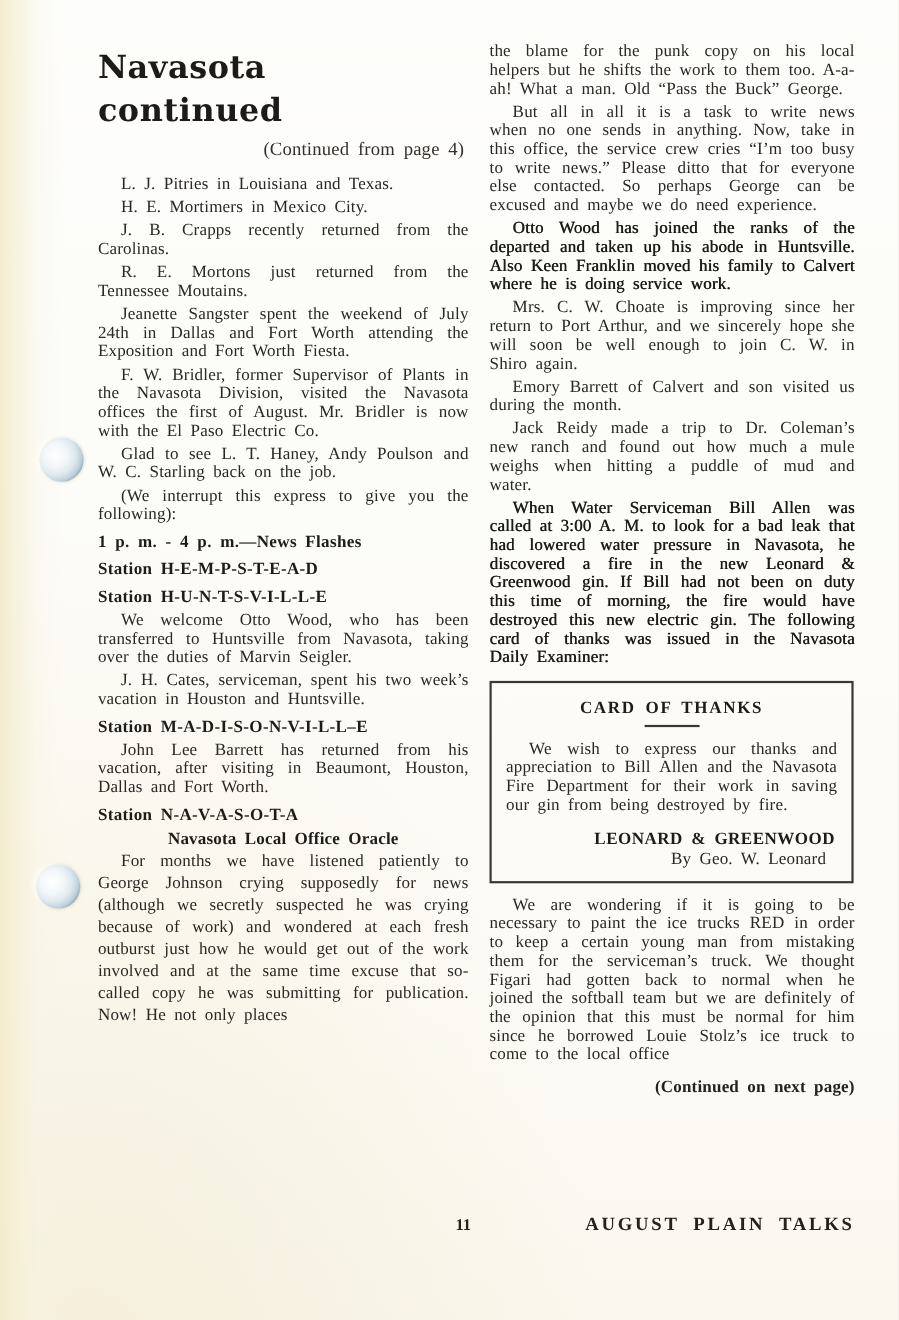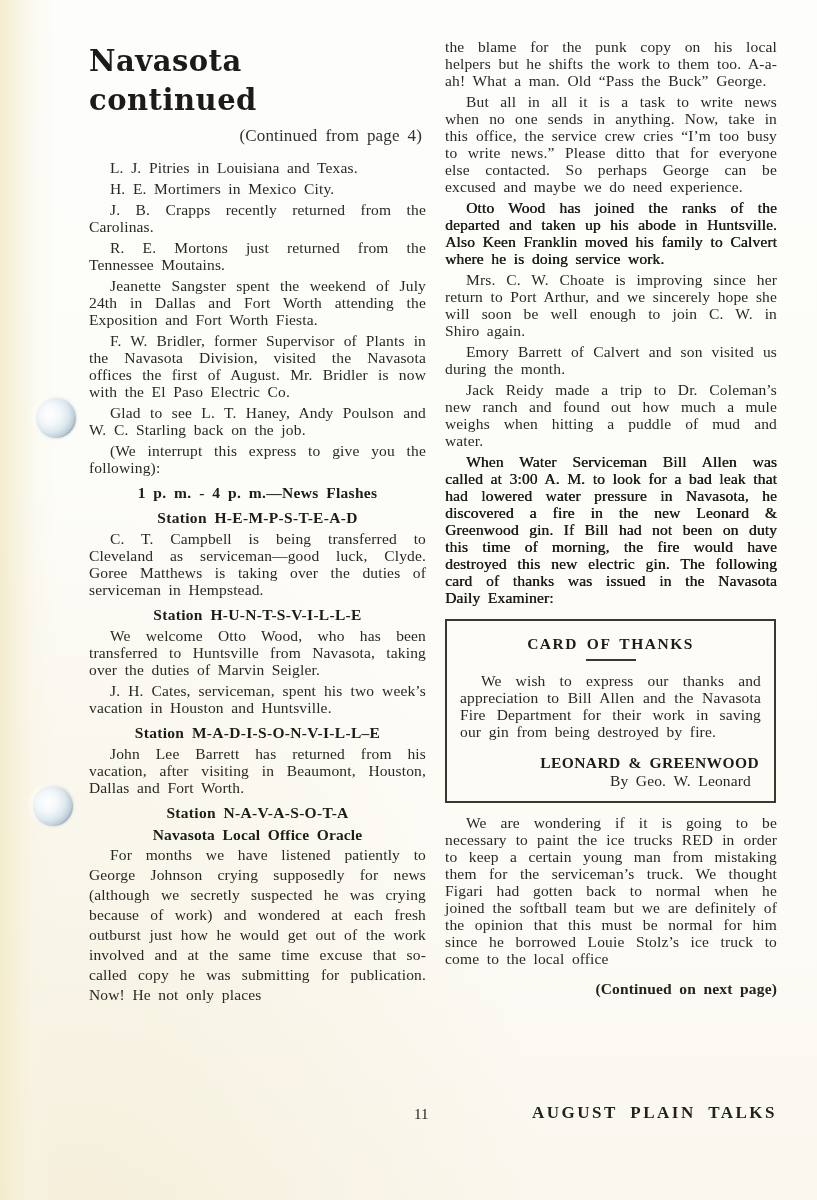--- a/index.html
+++ b/index.html
@@ -30,34 +30,34 @@
 
   .title {
     text-align:left; font-family:"DejaVu Serif","Liberation Serif",serif;
     font-weight:bold; font-size:29px; line-height:39px;
     letter-spacing:0.5px; word-spacing:2px; color:#1c1b18; padding-right:2px;
   }
   .continued-from { text-align:right; font-size:17px; margin:7px 4px 15px 0; color:#33312c; }
 
   .p { margin:0 0 4px; text-align:justify; text-indent:21px; }
   .noindent { text-indent:0; }
-  .h { font-weight:bold; margin:8px 0 4px; text-align:center; letter-spacing:0.3px; color:#1d1c19; }
+  .h { font-weight:bold; margin:8px 0 4px; text-align:left; letter-spacing:0.3px; color:#1d1c19; }
   .h-center { font-weight:bold; text-align:center; margin:5px 0 2px; color:#1d1c19; }
   .oracle { line-height:20px; }
   .heavy { text-shadow:0.4px 0 0 currentColor; color:#1d1c19; }
 
   .card { border:2px solid #3a3831; margin:13px 1px 11px 0; padding:14px 13px 12px; }
   .card-title { text-align:center; font-weight:bold; font-size:15.5px; letter-spacing:1.5px; color:#1d1c19; }
   .card-rule { width:50px; height:0; border-top:2px solid #3a3831; margin:7px auto 11px; }
   .card-sig { text-align:right; font-weight:bold; margin:14px 2px 0 0; letter-spacing:0.4px; color:#1d1c19; }
   .card-by { text-align:right; margin:1px 10px 0 0; }
 
   .continued-next { text-align:right; margin-top:13px; font-weight:bold; color:#24221e; }
 
-  .page-number { position:absolute; left:414px; top:1106px; font-weight:normal; font-size:15px; color:#24221e; }
+  .page-number { position:absolute; left:414px; top:1106px; font-weight:bold; font-size:15px; color:#24221e; }
   .pub-title { position:absolute; right:40px; top:1103px; font-weight:bold; font-size:17px; letter-spacing:2.5px; word-spacing:6px; color:#24221e; }
 </style>
 </head>
 <body>
 
 <div class="page">
 
   <div class="hole" id="hole-1"></div>
   <div class="hole" id="hole-2"></div>
 
@@ -70,21 +70,20 @@
     <p class="p">H. E. Mortimers in Mexico City.</p>
     <p class="p">J. B. Crapps recently returned from the Carolinas.</p>
     <p class="p">R. E. Mortons just returned from the Tennessee Moutains.</p>
     <p class="p">Jeanette Sangster spent the weekend of July 24th in Dallas and Fort Worth attending the Exposition and Fort Worth Fiesta.</p>
     <p class="p">F. W. Bridler, former Supervisor of Plants in the Navasota Division, visited the Navasota offices the first of August. Mr. Bridler is now with the El Paso Electric Co.</p>
     <p class="p">Glad to see L. T. Haney, Andy Poulson and W. C. Starling back on the job.</p>
     <p class="p">(We interrupt this express to give you the following):</p>
 
     <div class="h">1 p. m. - 4 p. m.—News Flashes</div>
     <div class="h">Station H-E-M-P-S-T-E-A-D</div>
-    <p class="p">C. T. Campbell is being transferred to Cleveland as serviceman—good luck, Clyde. Goree Matthews is taking over the duties of serviceman in Hempstead.</p>
 
     <div class="h">Station H-U-N-T-S-V-I-L-L-E</div>
     <p class="p">We welcome Otto Wood, who has been transferred to Huntsville from Navasota, taking over the duties of Marvin Seigler.</p>
     <p class="p">J. H. Cates, serviceman, spent his two week’s vacation in Houston and Huntsville.</p>
 
     <div class="h">Station M-A-D-I-S-O-N-V-I-L-L–E</div>
     <p class="p">John Lee Barrett has returned from his vacation, after visiting in Beaumont, Houston, Dallas and Fort Worth.</p>
 
     <div class="h">Station N-A-V-A-S-O-T-A</div>
     <div class="h-center">Navasota Local Office Oracle</div>

